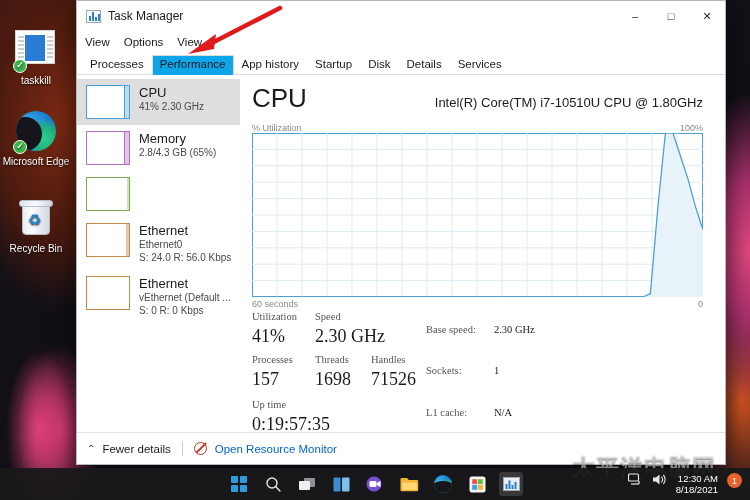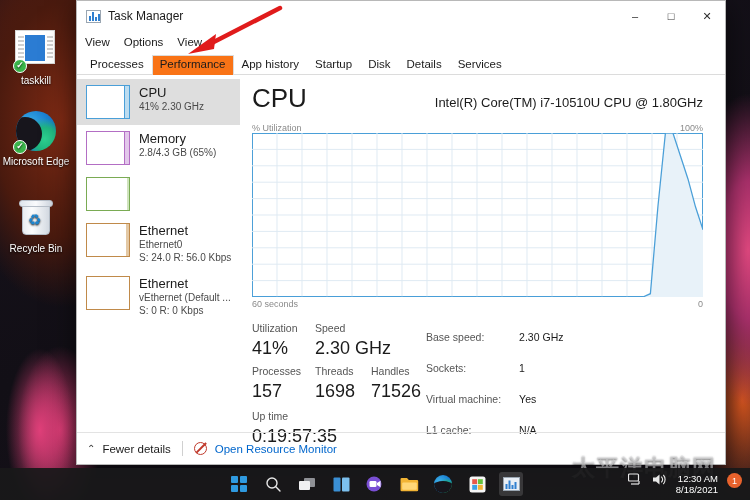--- a/index.html
+++ b/index.html
@@ -110,21 +110,21 @@
   #menubar span { font-size: 11.5px; color: #1b1b1b; }
 
   #tabstrip {
     height: 23px; display: flex; align-items: flex-end;
     border-bottom: 1px solid #dcdcdc; padding-left: 5px; flex: 0 0 auto;
   }
   .tab {
     font-size: 11.5px; color: #1b1b1b; padding: 2px 7px 4px;
     border: 1px solid transparent; border-bottom: none;
   }
-  .tab.active { background: #f97316; border-color: #dcdcdc; margin-bottom: -1px; padding-bottom: 5px; }
+  .tab.active { background: #0ea5e9; border-color: #dcdcdc; margin-bottom: -1px; padding-bottom: 5px; }
 
   #body-split { flex: 1 1 auto; display: flex; min-height: 0; }
 
   
   #sidebar { width: 163px; flex: 0 0 163px; padding-top: 4px; background: #fff; }
   .side-item { display: flex; gap: 9px; padding: 6px 6px 6px 9px; align-items: flex-start; }
   .side-item.selected { background: #dedede; }
   .thumb { width: 44px; height: 34px; flex: 0 0 44px; background: #fff; position: relative; }
   .thumb .fill { position: absolute; right: 0; bottom: 0; top: 0; }
   .side-txt { min-width: 0; }
@@ -138,21 +138,21 @@
   #cpu-h { font-size: 26px; color: #1b1b1b; font-weight: 300; }
   #cpu-model { margin-left: auto; font-size: 13px; color: #1b1b1b; }
 
   #chart-labels { display: flex; font-size: 9px; color: #8a8a8a; margin-top: 9px; }
   #chart-labels .r { margin-left: auto; }
   #chart-wrap { position: relative; height: 164px; }
   #chart-foot { display: flex; font-size: 9px; color: #8a8a8a; margin-top: 2px; }
   #chart-foot .r { margin-left: auto; }
 
   
-  #stats { display: flex; margin-top: 12px; }
+  #stats { display: flex; margin-top: 0; font-family: Liberation Serif, serif; }
   #stats-left { width: 172px; flex: 0 0 172px; }
   .srow { display: flex; }
   .scell { }
   .sk { font-size: 10.5px; color: #555; line-height: 15px; }
   .sv { font-size: 18px; color: #1b1b1b; font-weight: 300; line-height: 24px; }
   .sp-tbl { font-size: 10.5px; color: #555; }
   .sp-tbl td { padding: 0 0 2px 0; line-height: 14px; }
   .sp-tbl td.v { padding-left: 16px; color: #1b1b1b; }
 
   
@@ -427,24 +427,20 @@
           <tbody>
               <tr>
             <td>Base speed:</td>
             <td class="v">2.30 GHz</td>
           </tr>
           <tr>
             <td>Sockets:</td>
             <td class="v">1</td>
           </tr>
           <tr>
-            <td>Virtual machine:</td>
-            <td class="v">Yes</td>
-          </tr>
-          <tr>
             <td>L1 cache:</td>
             <td class="v">N/A</td>
           </tr>
         </tbody>
           </table>
       </div>
 
     </div>
   </div>
 

